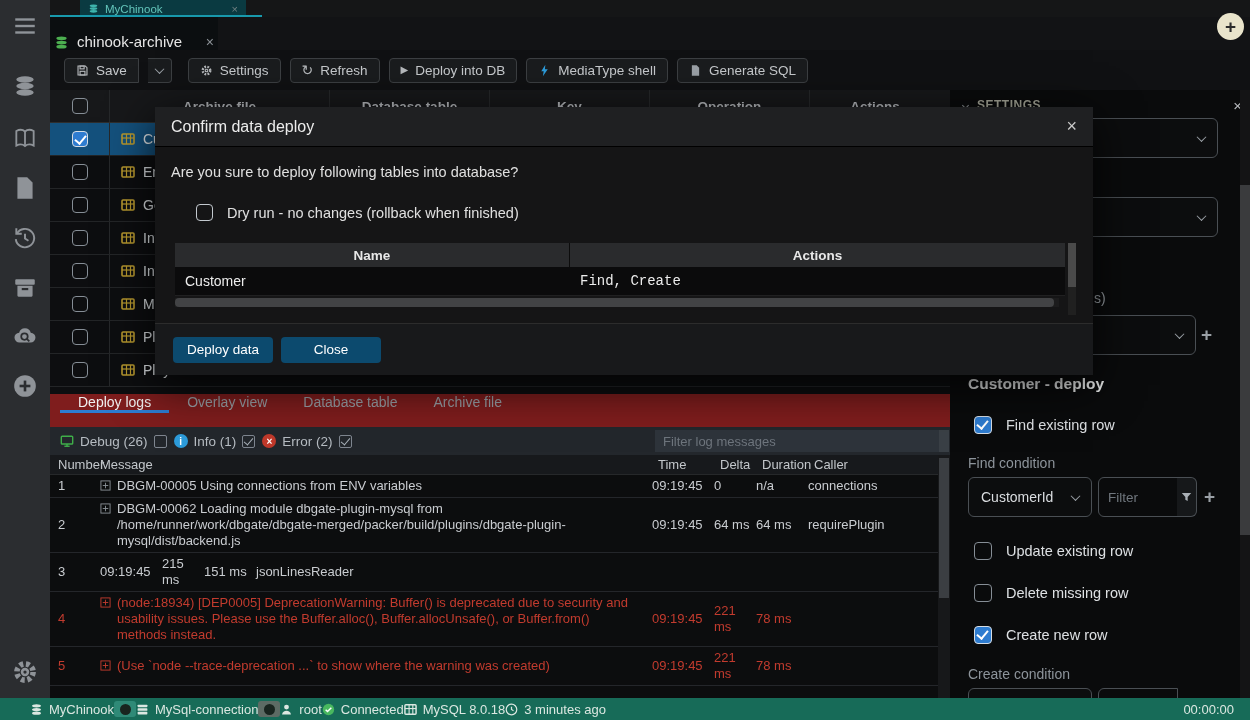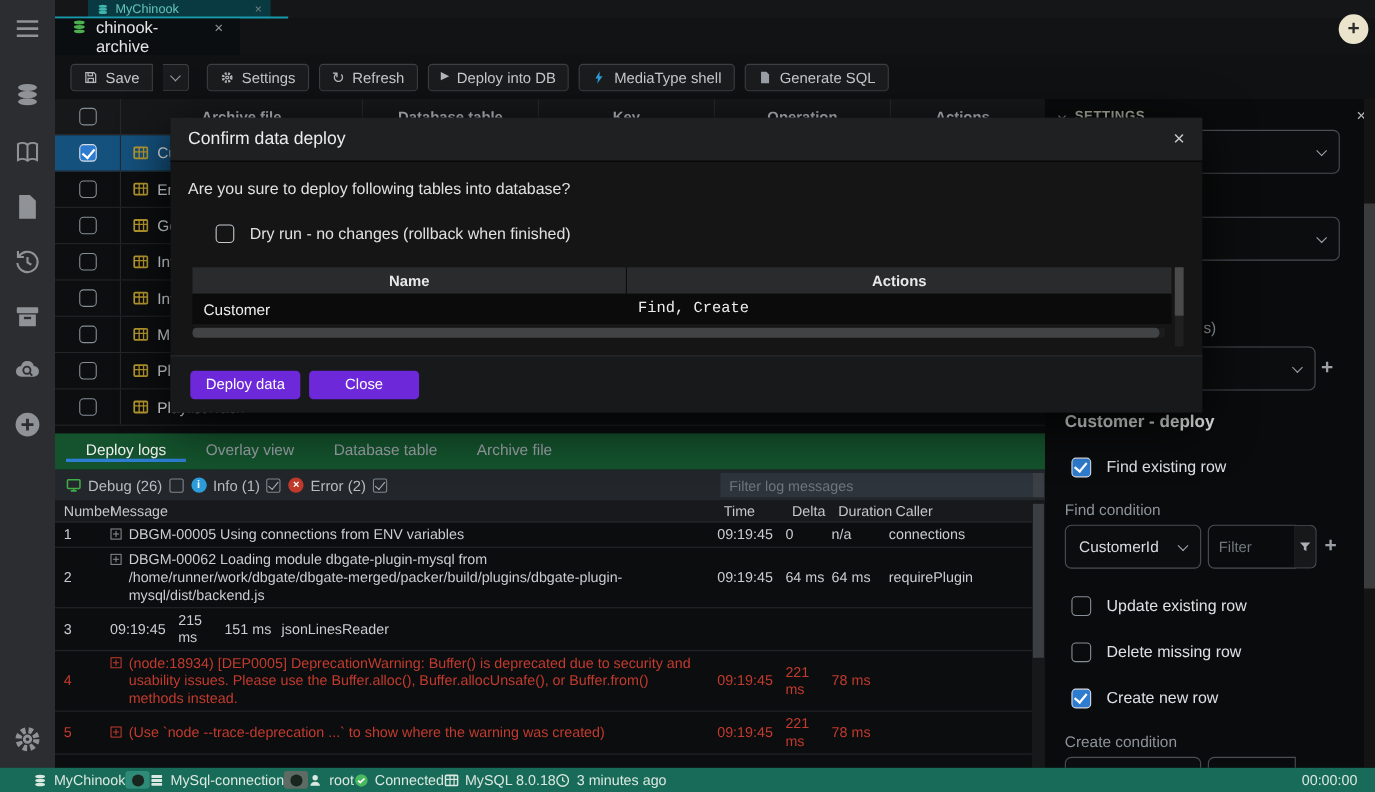--- a/index.html
+++ b/index.html
@@ -14,21 +14,21 @@
   .ibicon svg { width:26px; height:26px; }
 
   
   .strip1 { left:50px; top:0; width:1200px; height:17px; background:#151617; }
   .grouptab { position:absolute; left:30px; top:0; width:166px; height:17px; background:#0a3a41; display:flex; align-items:center; gap:6px; padding:0 8px; }
   .grouptab .gticon { color:#3eb5ad; width:11px; height:11px; }
   .grouptab .gtlabel { font-size:11.5px; color:#63c4ba; }
   .grouptab .gtclose { margin-left:auto; color:#6f8082; font-size:11px; }
   .groupline { position:absolute; left:0; top:15px; width:212px; height:2px; background:#1899ac; }
   .strip2 { left:50px; top:17px; width:1200px; height:33px; background:#121315; }
-  .filetab { position:absolute; left:0; top:0; width:168px; height:33px; background:#0b0e10; display:flex; align-items:flex-start; gap:8px; padding:0 15px; }
+  .filetab { position:absolute; left:0; top:0; width:168px; height:33px; background:#0b0e10; display:flex; align-items:flex-end; gap:8px; padding:0 4px; }
   .filetab .fticon { color:#4caf50; width:15px; height:15px; }
   .filetab .ftlabel { font-size:15px; color:#e6e6e6; }
   .filetab .ftclose { margin-left:auto; color:#8b9196; font-size:14px; }
   .newtab { left:1217px; top:13px; width:27px; height:27px; border-radius:50%; background:#e9e4cb; color:#2b2b2b; display:flex; align-items:center; justify-content:center; font-size:19px; font-weight:bold; z-index:6; }
 
   
   .toolbar { left:50px; top:50px; width:1200px; height:40px; background:#101113; display:flex; align-items:center; padding-left:14px; }
   .tbtn { display:inline-flex; align-items:center; gap:7px; height:25px; padding:0 11px; background:#1a1c1e; border:1px solid #3c3f42; border-radius:4px; color:#c6c9cc; font-size:13.5px; white-space:nowrap; }
   .tbtn svg { width:13px; height:13px; }
   .tbtn.save { border-radius:4px 0 0 4px; }
@@ -52,21 +52,21 @@
   
   .cb { width:16px; height:16px; border:1.5px solid #868e96; border-radius:4px; position:relative; flex:none; }
   .cb.checked { background:#2e7cd0; border-color:#d7dde3; }
   .cb.checked::after { content:""; position:absolute; left:4px; top:1px; width:5px; height:9px; border:solid #fff; border-width:0 2px 2px 0; transform:rotate(40deg); }
   .cb18 { width:18px; height:18px; }
   .cbs { width:13px; height:13px; border:1px solid #7f8690; border-radius:2px; position:relative; flex:none; }
   .cbs.checked::after { content:""; position:absolute; left:3px; top:0px; width:4px; height:8px; border:solid #aab2ba; border-width:0 1.6px 1.6px 0; transform:rotate(40deg); }
 
   
   .logpanel { left:50px; top:394px; width:900px; height:304px; background:#0c0d0e; }
-  .ltabs { display:flex; height:33px; background:#14532d; align-items:center; padding-left:10px; }
+  .ltabs { display:flex; height:33px; background:#7f1d1d; align-items:flex-start; padding-left:10px; }
   .ltab { display:flex; align-items:center; padding:0 18px; font-size:14px; color:#9aa0a6; border-bottom:3px solid transparent; }
   .ltab.active { color:#f0f0f0; border-bottom-color:#2d7dd2; }
   .lfilter { height:28px; background:#23272c; display:flex; align-items:center; gap:7px; padding-left:10px; position:relative; }
   .lfitem { display:flex; align-items:center; gap:6px; color:#b6bcc2; font-size:13.5px; }
   .lfitem svg { width:14px; height:14px; }
   .roundicon { width:14px; height:14px; border-radius:50%; color:#fff; font-size:10px; font-weight:bold; display:flex; align-items:center; justify-content:center; flex:none; }
   .lfinput { position:absolute; left:605px; top:3px; width:290px; height:22px; background:#2e343b; border:none; color:#cfd3d8; font-size:13px; padding:0 8px; font-family:"Liberation Sans",sans-serif; }
   .lfinput::placeholder { color:#6e757d; }
   .lcorner { position:absolute; right:1px; top:3px; width:10px; height:22px; background:#3a4046; }
   .lheader { display:flex; height:20px; background:#17191c; align-items:center; color:#c3c7cb; font-size:13px; border-bottom:1px solid #26282a; }
@@ -116,21 +116,21 @@
   .mth1 { width:395px; border-right:1px solid #0c0c0c; }
   .mth2 { flex:1; }
   .mtrow { display:flex; height:29px; background:#0b0b0c; border-bottom:1px solid #202021; align-items:center; color:#ededed; font-size:14px; }
   .mtd1 { width:395px; padding-left:10px; }
   .mtd2 { flex:1; padding-left:10px;font-family:Liberation Mono, monospace; }
   .mvsb { position:absolute; left:913px; top:136px; width:8px; height:72px; background:#202020; }
   .mvsb .thumb { position:absolute; top:0; left:0; width:8px; height:44px; background:#4a4a4a; }
   .mhsb { position:absolute; left:20px; top:191px; width:884px; height:9px; background:#1c1c1d; }
   .mhsb .thumb { position:absolute; left:0; top:0; height:9px; width:879px; background:#424345; border-radius:4px; }
   .mfoot { position:absolute; left:0; bottom:0; width:100%; height:52px; background:#18191b; border-top:1px solid #2c2c2c; display:flex; align-items:center; padding-left:18px; gap:8px; }
-  .mbtn { min-width:100px; height:26px; background:#6d28d9; border:none; border-radius:4px; color:#fff; font-size:13.5px; font-family:"Liberation Sans",sans-serif; }
+  .mbtn { min-width:100px; height:26px; background:#0c4a6e; border:none; border-radius:4px; color:#fff; font-size:13.5px; font-family:"Liberation Sans",sans-serif; }
 
   
   .statusbar { left:0; top:698px; width:1250px; height:22px; background:#176b58; display:flex; align-items:center; color:#dbe7e1; font-size:13px; padding:0 10px; z-index:6; }
   .sitem { display:flex; align-items:center; gap:6px; white-space:nowrap; }
   .sitem svg { width:13px; height:13px; }
   .chip { width:22px; height:16px; border-radius:3px; display:flex; align-items:center; justify-content:center; flex:none; }
   .chip .dot { width:11px; height:11px; border-radius:50%; background:#19251f; }
   .stimer { margin-left:auto; padding-right:6px;text-align:center; }
 </style>
 </head>

